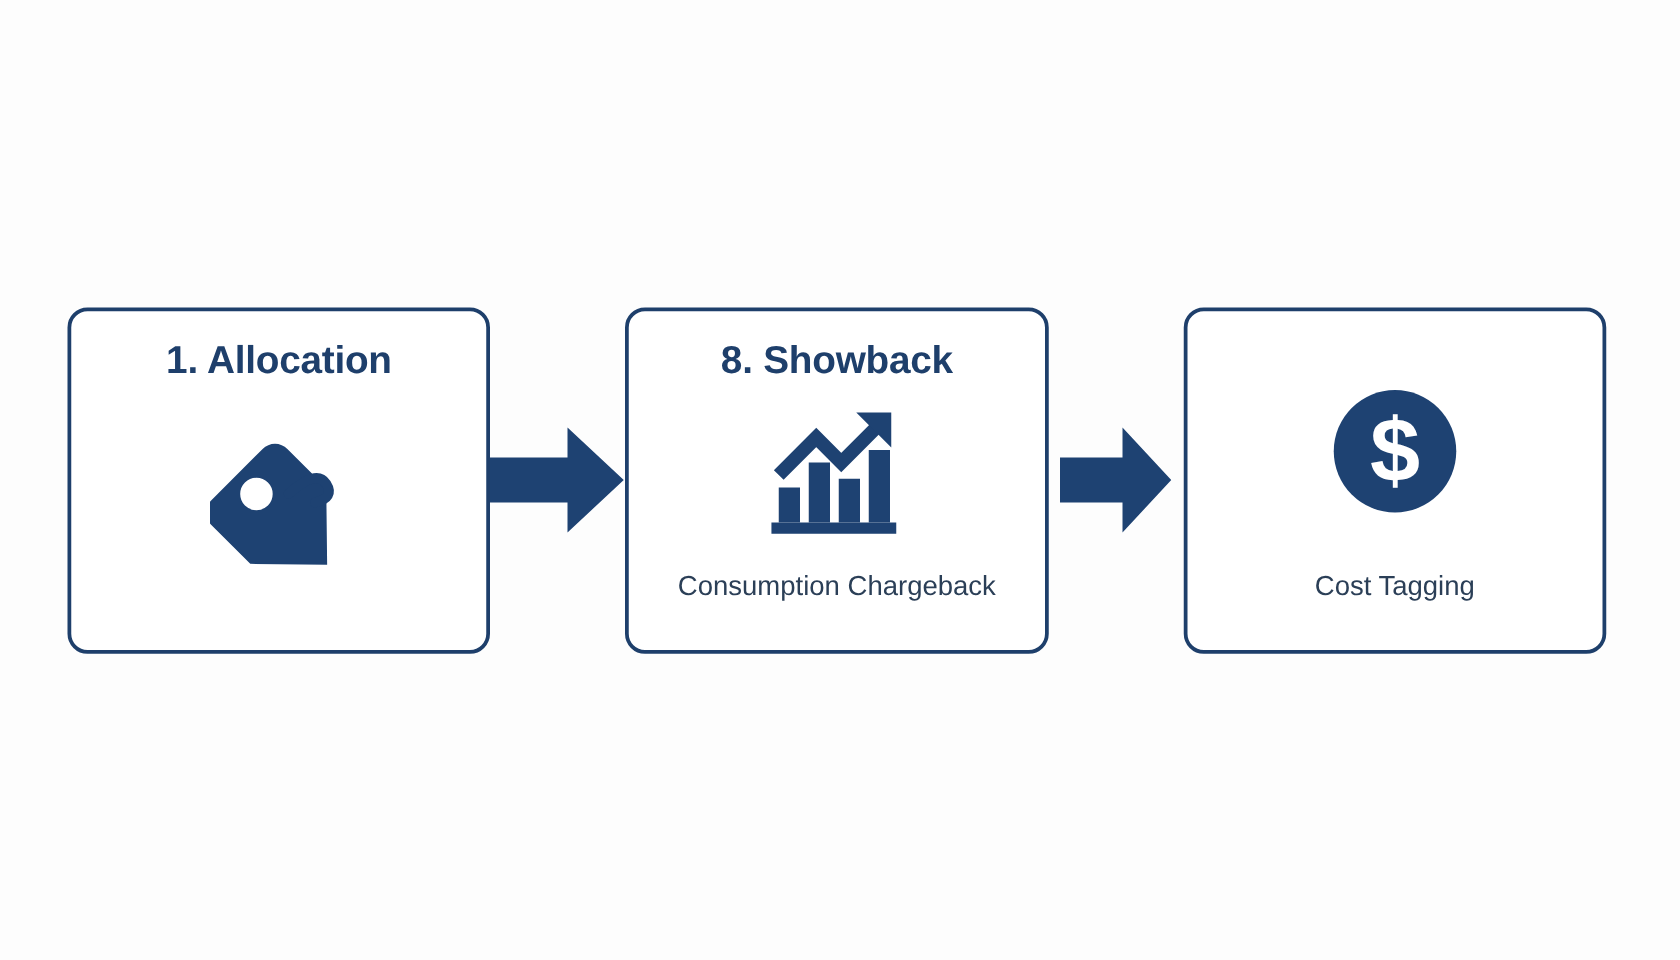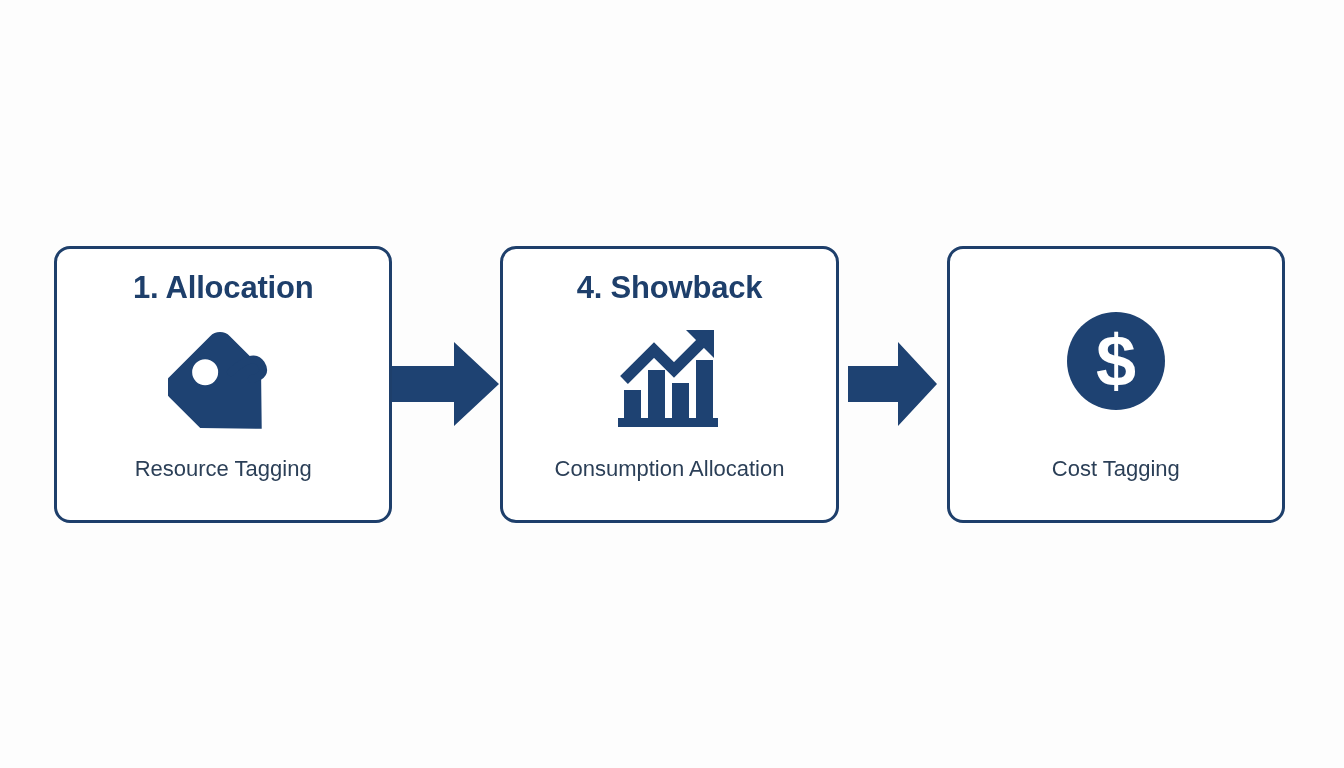--- a/index.html
+++ b/index.html
@@ -24,21 +24,21 @@
 
   .flow {
     position: absolute;
     left: 0;
     top: 0;
     width: 1344px;
     height: 768px;
     display: flex;
     flex-direction: row;
     align-items: center;
-    justify-content: flex-end;
+    justify-content: center;
   }
 
   
   .card {
     box-sizing: border-box;
     width: 342px;
     height: 277px;
     border: 3px solid #1e3f6b;
     border-radius: 16px;
     background: #ffffff;
@@ -105,49 +105,48 @@
         <span>
           <svg width="110" height="104" viewBox="0 0 110 104" xmlns="http://www.w3.org/2000/svg">
             <g transform="rotate(-45 52 54)">
               <path d="M18 16 h58 a14 14 0 0 1 14 14 v44 l-43 44 l-43 -44 v-44 a14 14 0 0 1 14 -14 z" fill="#1e4272"></path>
               <circle cx="47" cy="38" r="13" fill="#ffffff"></circle>
             </g>
             <path d="M63 46 q22 -20 30 -8 q7 11 -9 15" fill="none" stroke="#1e4272" stroke-width="8" stroke-linecap="round"></path>
           </svg>
         </span>
       </div>
-      <div class="card-subtitle">Resource Tagging</div>
     </div>
 
     <div class="arrow">
       <span>
         <svg width="108" height="88" viewBox="0 0 108 88" xmlns="http://www.w3.org/2000/svg">
           <path d="M0 26 H62 V2 L107 44 L62 86 V62 H0 Z" fill="#1e4272"></path>
         </svg>
       </span>
     </div>
 
     <div class="card">
-      <div class="card-title">4. Showback</div>
+      <div class="card-title">8. Showback</div>
       <div class="card-icon">
         <span>
           <svg width="104" height="100" viewBox="0 0 104 100" xmlns="http://www.w3.org/2000/svg">
             <g fill="#1e4272">
               <rect x="6" y="62" width="17" height="28"></rect>
               <rect x="30" y="42" width="17" height="48"></rect>
               <rect x="54" y="55" width="17" height="35"></rect>
               <rect x="78" y="32" width="17" height="58"></rect>
               <rect x="0" y="90" width="100" height="9"></rect>
             </g>
             <path d="M6 52 L36 22 L56 42 L88 10" fill="none" stroke="#1e4272" stroke-width="11" stroke-linejoin="miter" stroke-linecap="butt"></path>
             <path d="M96 2 L96 30 L68 2 Z" fill="#1e4272"></path>
           </svg>
         </span>
       </div>
-      <div class="card-subtitle">Consumption Allocation</div>
+      <div class="card-subtitle">Consumption Chargeback</div>
     </div>
 
     <div class="arrow">
       <span>
         <svg width="90" height="88" viewBox="0 0 90 88" xmlns="http://www.w3.org/2000/svg">
           <path d="M0 26 H50 V2 L89 44 L50 86 V62 H0 Z" fill="#1e4272"></path>
         </svg>
       </span>
     </div>
 

